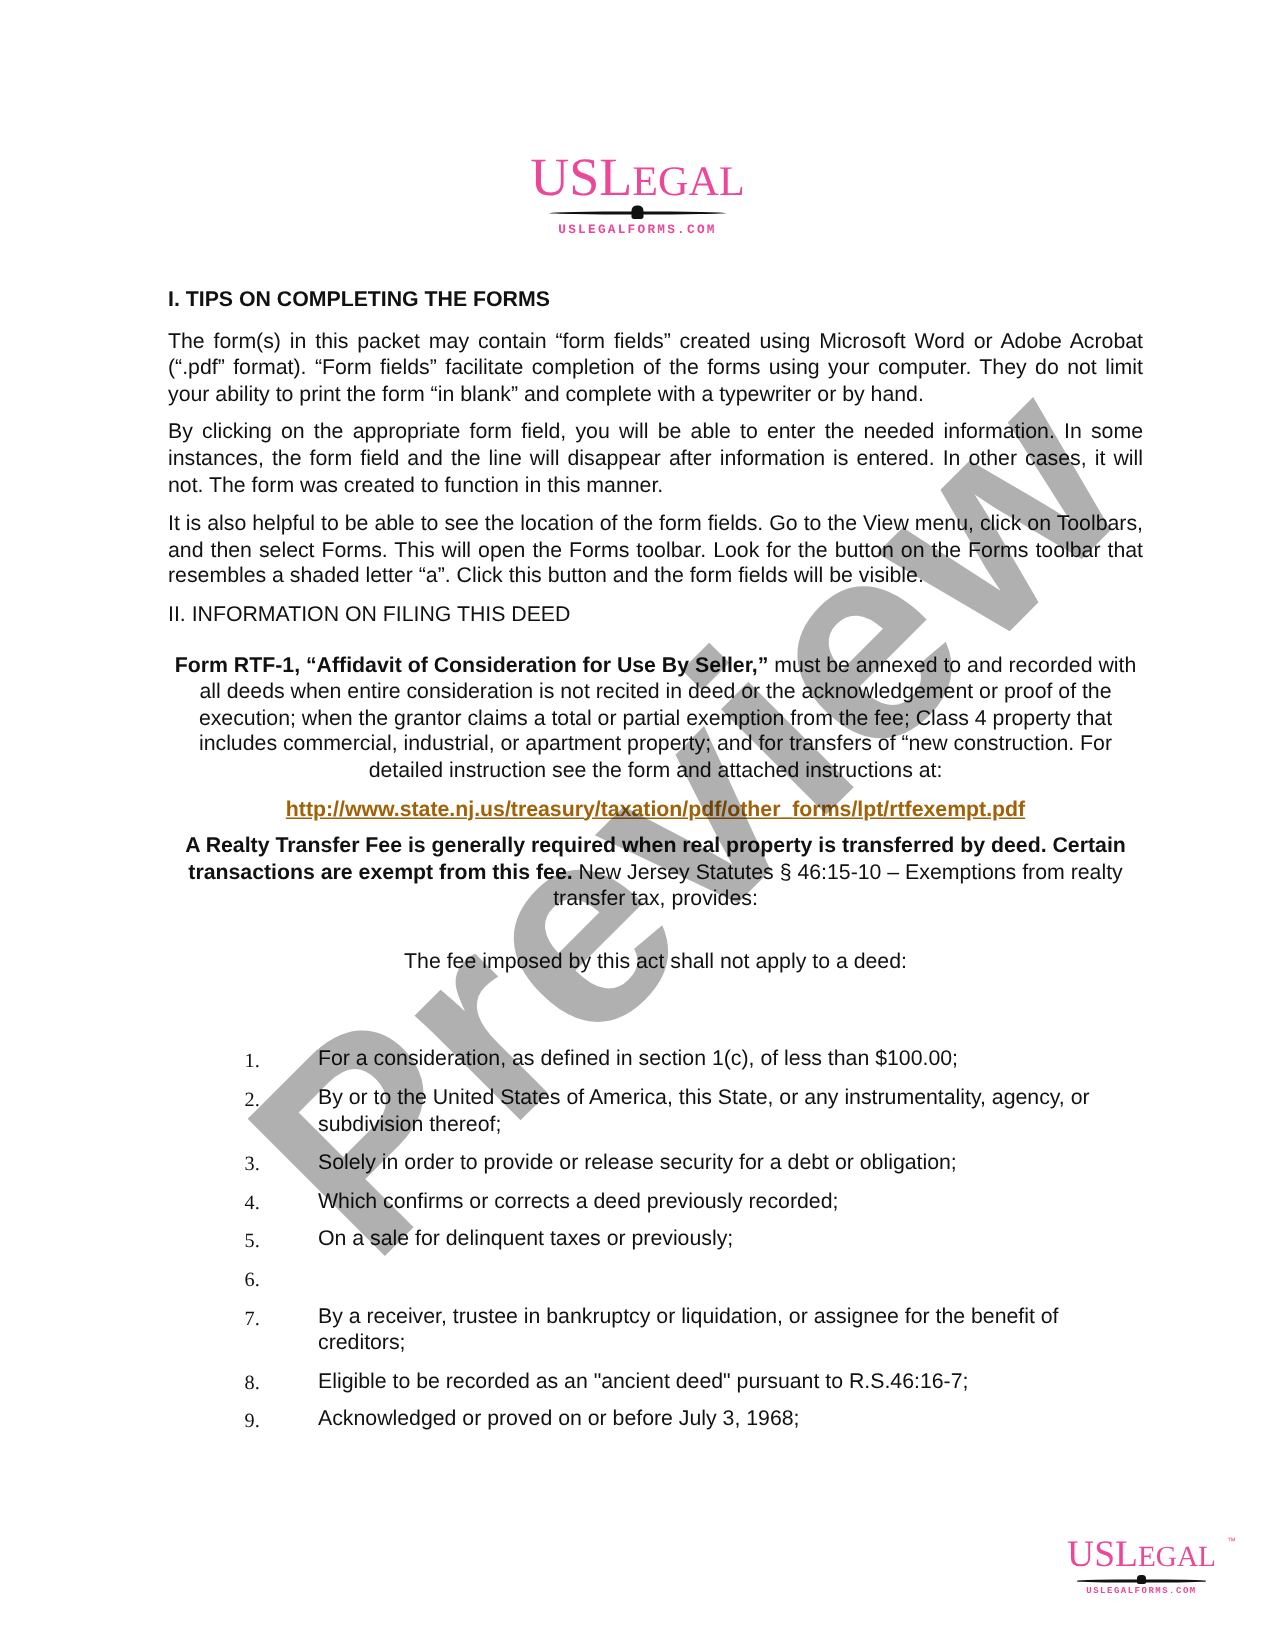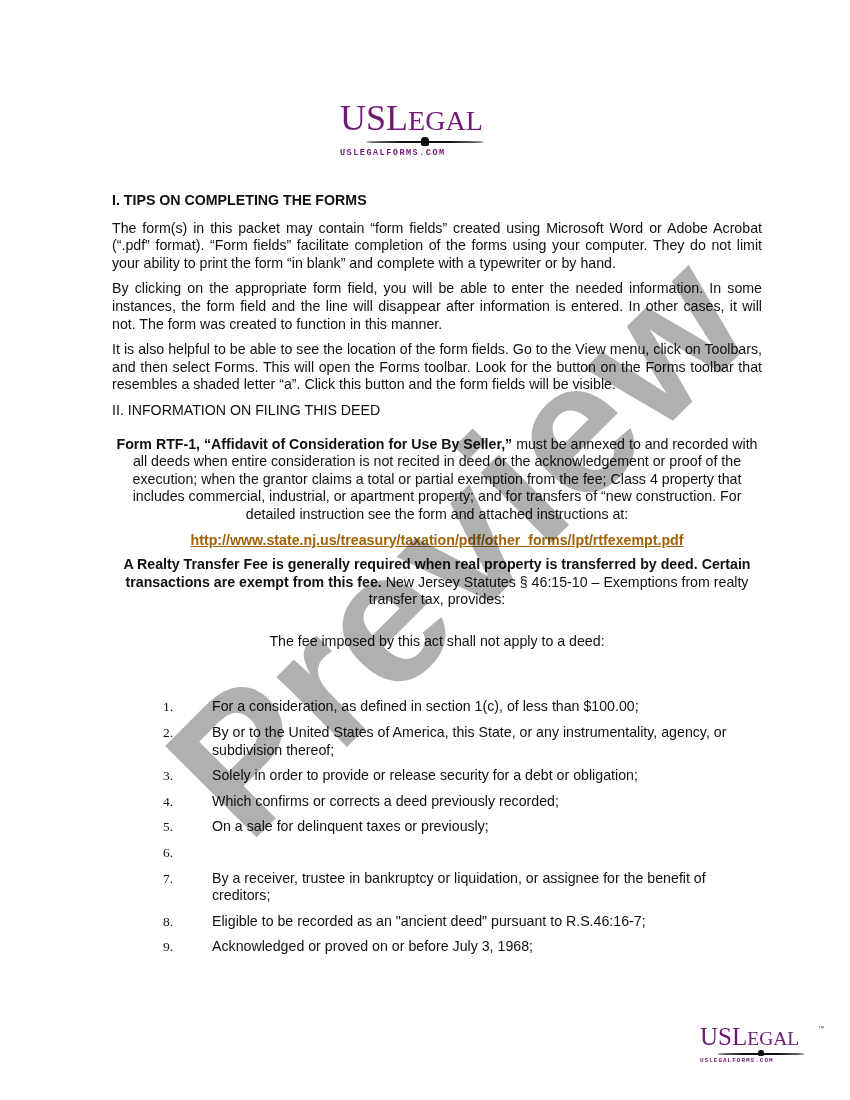--- a/index.html
+++ b/index.html
@@ -16,22 +16,22 @@
     color: #111111;
   }
   .page {
     position: absolute;
     left: 0; top: 0;
     width: 850px; height: 1100px;
   }
   
   .logo {
     position: absolute;
-    text-align: left;
-    color: #701a75;
+    text-align: center;
+    color: #ec4899;
   }
   .logo .wordmark {
     font-family: "Liberation Serif", serif;
     font-weight: normal;
     line-height: 1;
     letter-spacing: 0px;
   }
   .logo .wordmark .small-caps {
     font-size: 0.78em;
   }

